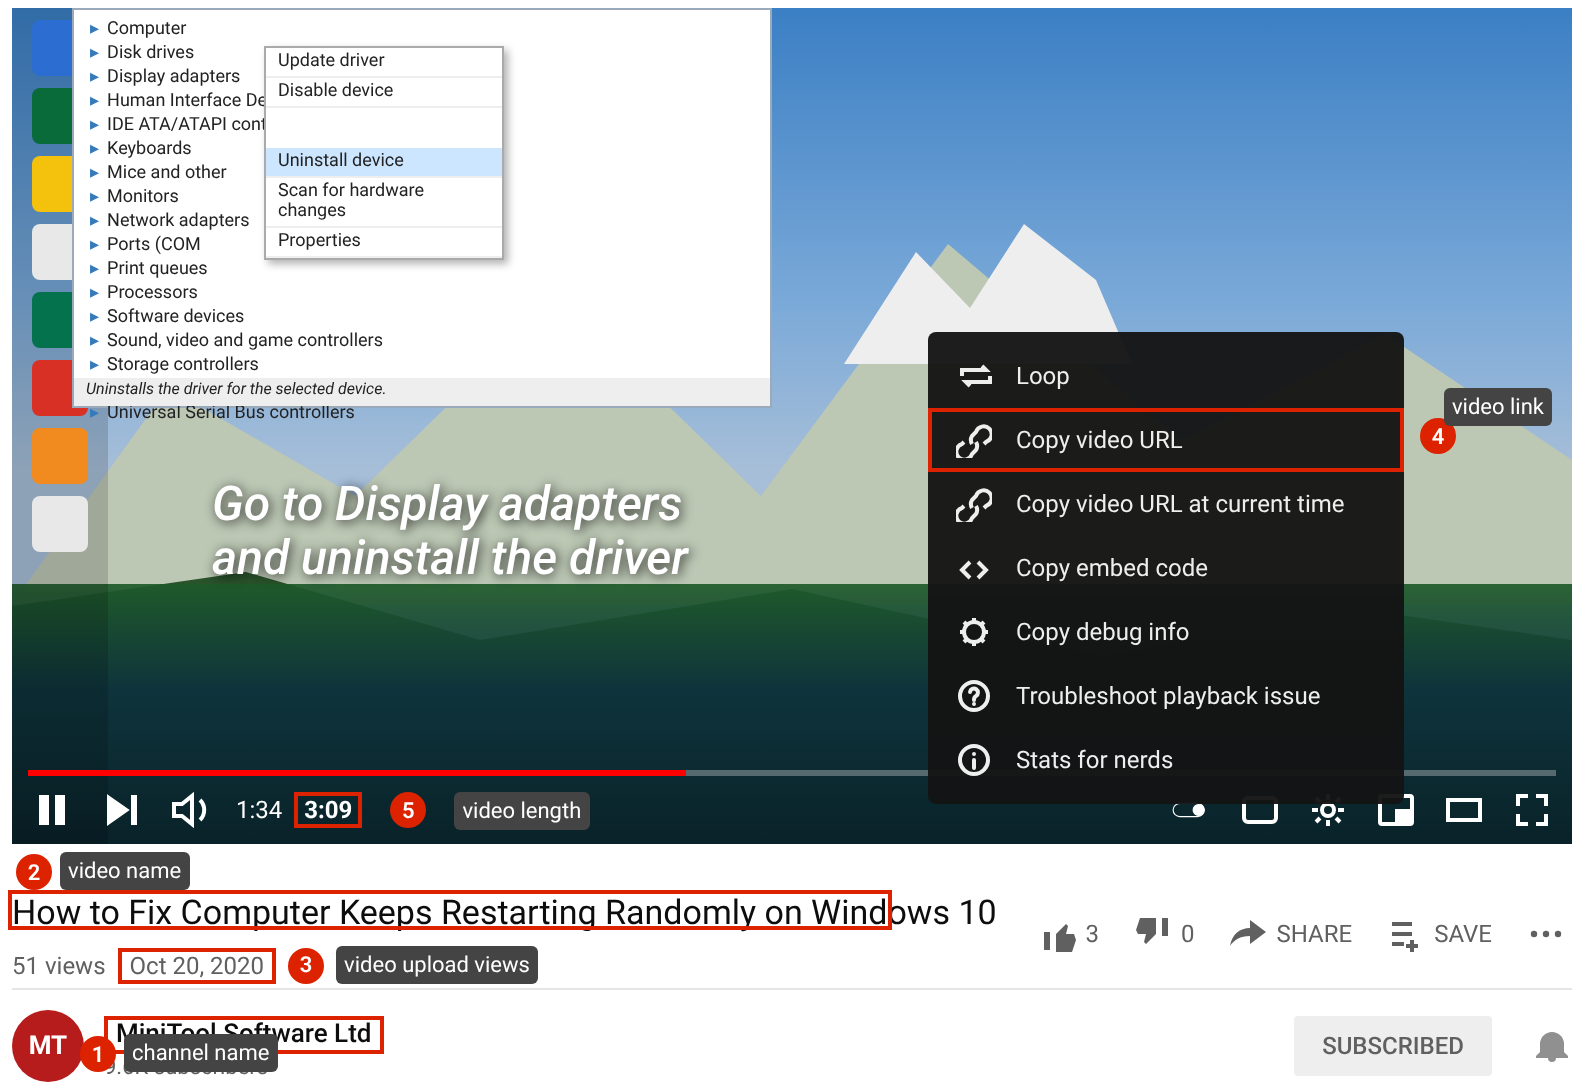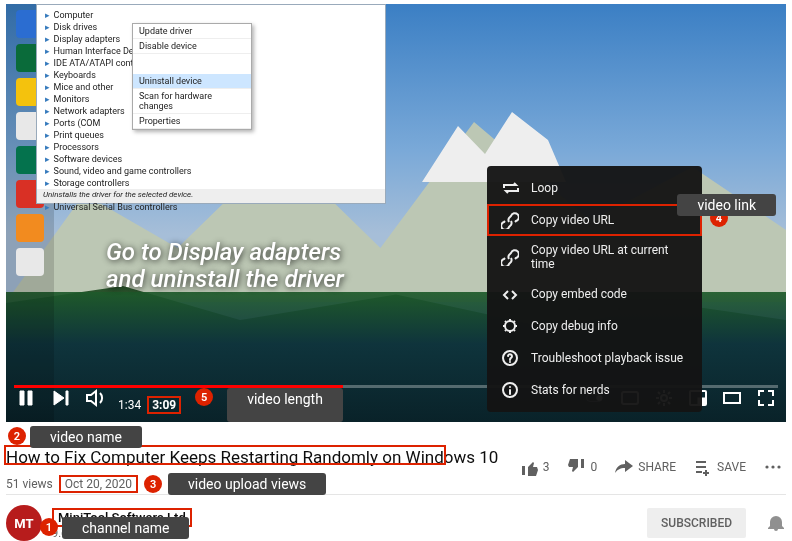--- a/index.html
+++ b/index.html
@@ -15,30 +15,30 @@
   .dicon { width:28px; height:28px; margin:6px auto; border-radius:4px; }
   .devmgr { position:absolute; top:0; left:30px; width:350px; height:200px; background:#fff; border:1px solid #9ab; font-size:9px; color:#222; }
   .dm-body { padding:4px 8px; }
   .dm-line { line-height:12px; white-space:nowrap; }
   .dm-line::before { content:'▸'; color:#357abd; margin-right:4px; }
   .ctxwin { position:absolute; top:18px; left:95px; width:120px; background:#fff; border:1px solid #aaa; box-shadow:2px 2px 4px rgba(0,0,0,.3); font-size:9px; }
   .ctxwin div { padding:2px 6px; border-bottom:1px solid #eee; }
   .ctxwin .hl { background:#cde6ff;margin-top:20px; }
   .statusbar { position:absolute; bottom:0; left:0; right:0; height:14px; background:#eee; font-size:8px; padding:1px 6px;font-style:italic; }
   .caption { position:absolute; bottom:128px; left:100px; color:#fff; font-size:24px; font-weight:500; font-style:italic; text-shadow:1px 1px 6px rgba(0,0,0,.8); line-height:1.15; }
-  .ctxmenu { position:absolute; top:162px; right:84px; width:215px; background:rgba(20,20,20,.96); border-radius:4px; padding:6px 0; color:#eee; font-size:12px; z-index:5;}
+  .ctxmenu { position:absolute; top:162px; right:84px; width:238px; background:rgba(20,20,20,.96); border-radius:4px; padding:6px 0; color:#eee; font-size:12px; z-index:5;}
   .ctxitem { display:flex; align-items:center; gap:12px; padding:7px 14px; cursor:pointer; position:relative; }
   .ctxitem svg { width:18px; height:18px; flex:0 0 18px; stroke:#eee; fill:none; stroke-width:2; }
   .ctxitem.selected { outline:2px solid #d20; outline-offset:-2px; }
   .marker { position:absolute; width:18px; height:18px; border-radius:50%; background:#d20; color:#fff; font-size:11px; font-weight:600; display:flex; align-items:center; justify-content:center; z-index:10;}
-  .mlabel { position:absolute; background:#444; color:#fff; font-size:14px; padding:3px 20px; border-radius:3px; z-index:10; white-space:nowrap;}
+  .mlabel { position:absolute; background:#444; color:#fff; font-size:11px; padding:3px 4px; border-radius:3px; z-index:10; white-space:nowrap;}
   .box { position:absolute; border:2px solid #d20; z-index:9; pointer-events:none;}
   .progress { position:absolute; bottom:34px; left:8px; right:8px; height:3px; background:rgba(255,255,255,.3);}
   .progress-fill{height:100%; width:43%; background:#f00;}
-  .controls { position:absolute; bottom:0; left:0; right:0; height:34px; display:flex; padding:0 10px; color:#fff; font-size:12px; gap:14px;}
+  .controls { position:absolute; bottom:0; left:0; right:0; height:34px; display:flex; align-items:center; padding:0 10px; color:#fff; font-size:12px; gap:14px;}
   .controls .spacer{flex:1;}
   .controls svg{width:20px;height:20px;stroke:#fff;fill:#fff;}
   .timestamps{display:flex;gap:6px;align-items:center;}
   .box-duration{border:2px solid #d20;padding:0 3px;font-weight:bold;}
   .below{position:absolute; top:427px; left:6px; right:6px;}
   .title{font-size:17px; color:#0d0d0d; margin-top:20px;}
   .meta{font-size:12px; color:#606060; margin-top:6px; display:flex; align-items:center; gap:6px;}
   .actions{position:absolute; right:10px; top:458px; display:flex; align-items:center; gap:18px; color:#606060; font-size:12px;}
   .actions .agroup{display:flex; align-items:center; gap:5px;}
   .actions svg{width:18px;height:18px;fill:#606060;}

